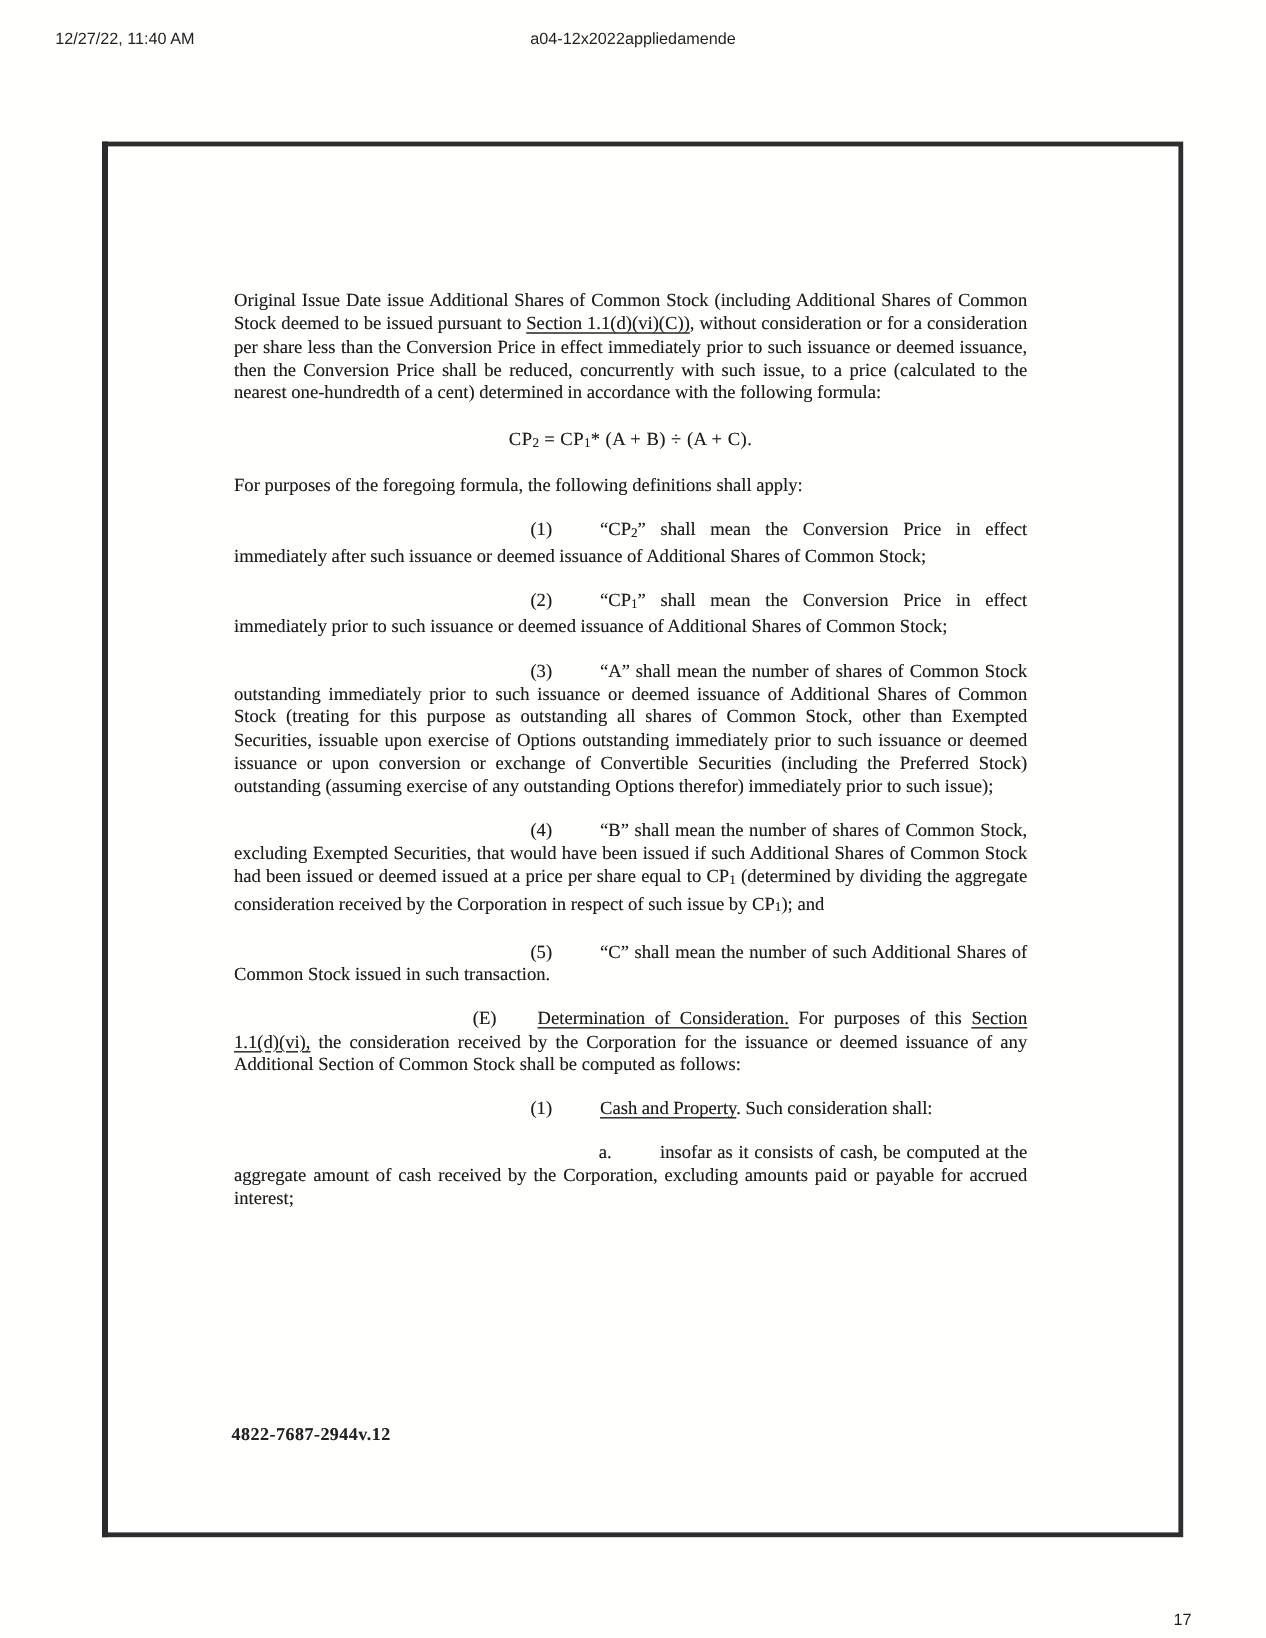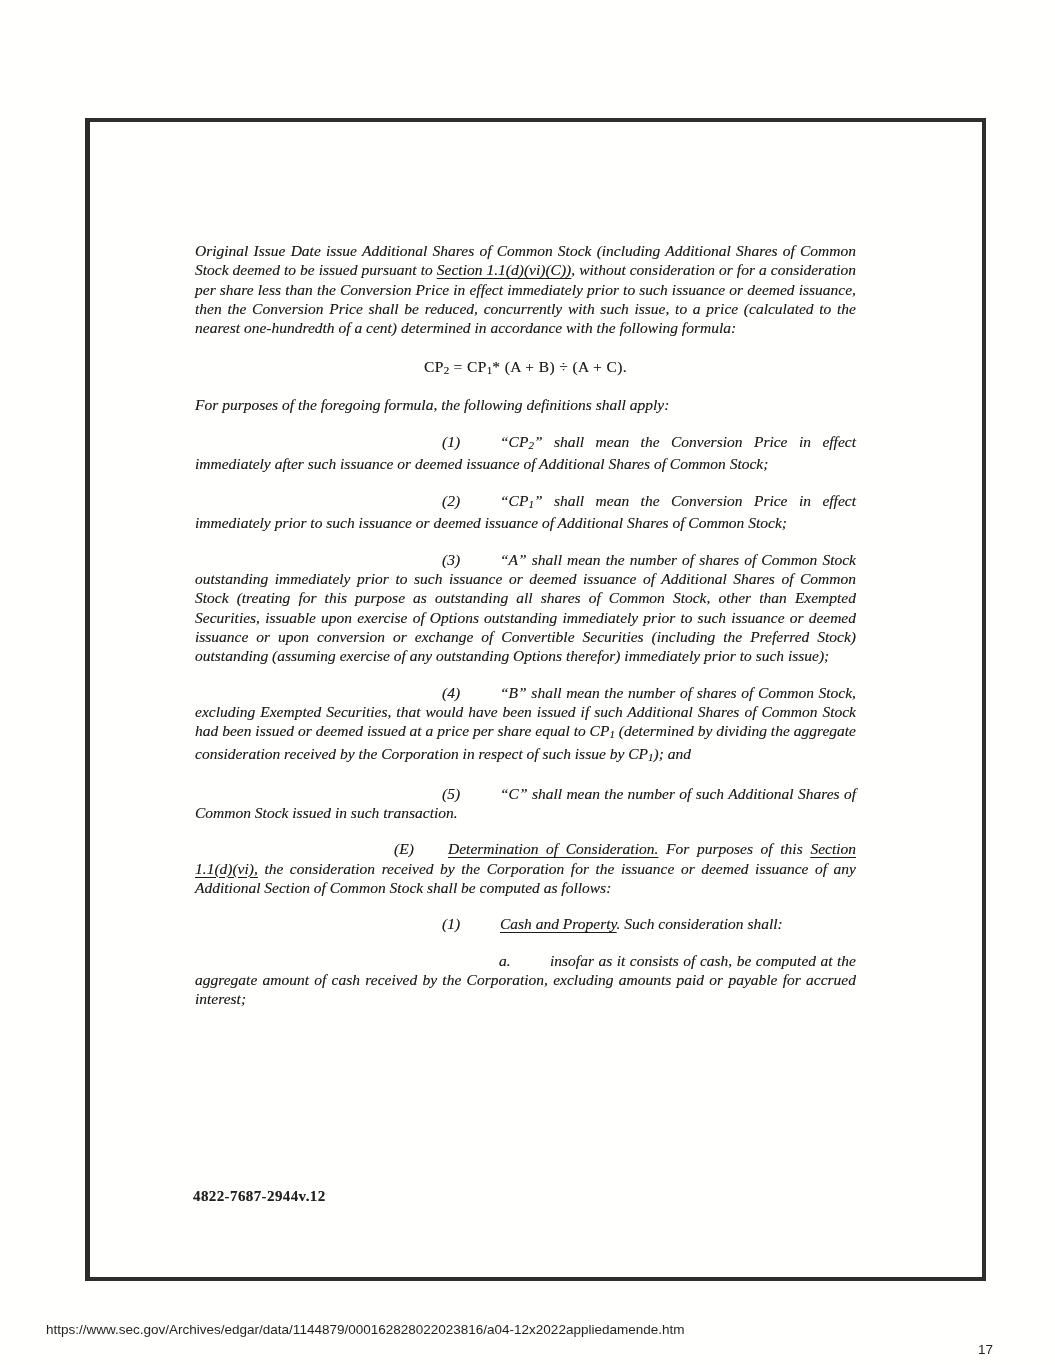--- a/index.html
+++ b/index.html
@@ -17,40 +17,44 @@
 
   
   .doc-frame{position:absolute;left:85px;top:118px;width:901px;height:1163px;
              border:4px solid #2e2e2e;box-sizing:border-box;background:transparent;}
   .doc-frame::before{content:"";position:absolute;left:-4px;top:-4px;bottom:-4px;width:5px;background:#2b2b2b;}
 
   
   .content{position:absolute;left:195px;top:241px;width:661px;
            font-size:15.5px;line-height:19.3px;text-align:justify;
            color:#1c1c1c;text-shadow:0 0 0.55px rgba(10,10,10,0.45);}
-  .content p{margin:0 0 17px 0;font-style:italic;}
+  .content p{margin:0 0 17px 0;}
   .formula{text-align:center;margin:20px 0 15px 0;letter-spacing:0.4px;}
   .item{text-indent:247px;}
   .itemE{text-indent:199px;}
   .sub-item{text-indent:304px;}
   .ilabel{display:inline-block;width:58px;text-indent:0;}
   .elabel{display:inline-block;width:54px;text-indent:0;}
   .alabel{display:inline-block;width:51px;text-indent:0;}
   .u{text-decoration:underline;text-underline-offset:2.5px;}
   .sb{font-size:11px;vertical-align:-1.5px;letter-spacing:0;}
 
   .docnum{position:absolute;left:193px;top:1188px;font-size:15px;font-weight:bold;
           letter-spacing:0.4px;color:#222;text-shadow:0 0 0.5px rgba(0,0,0,0.4);
           font-family:"Liberation Serif","DejaVu Serif",serif;}
 </style>
 </head>
 <body>
 
 <div class="screen">
 
+  <div class="chrome hdr">
+    <span class="left">12/27/22, 11:40 AM</span>
+    <span class="center">a04-12x2022appliedamende</span>
+  </div>
 
   <div class="doc-frame"></div>
 
   <div class="content">
 
     <p><span>Original Issue Date issue Additional Shares of Common Stock (including Additional Shares of Common Stock deemed to be issued pursuant to </span><span class="u">Section 1.1(d)(vi)(C))</span><span>, without consideration or for a consideration per share less than the Conversion Price in effect immediately prior to such issuance or deemed issuance, then the Conversion Price shall be reduced, concurrently with such issue, to a price (calculated to the nearest one-hundredth of a cent) determined in accordance with the following formula:</span></p>
 
     <div class="formula"><span>CP</span><span class="sb">2</span><span> = CP</span><span class="sb">1</span><span>* (A + B) ÷ (A + C).</span></div>
 
     <p>For purposes of the foregoing formula, the following definitions shall apply:</p>
@@ -70,17 +74,16 @@
     <p class="item"><span class="ilabel">(1)</span><span class="u">Cash and Property</span><span>. Such consideration shall:</span></p>
 
     <p class="sub-item"><span class="alabel">a.</span><span>insofar as it consists of cash, be computed at the aggregate amount of cash received by the Corporation, excluding amounts paid or payable for accrued interest;</span></p>
 
 
   </div>
 
   <div class="docnum">4822-7687-2944v.12</div>
 
   <div class="chrome ftr">
-    <span class="left">https://www.sec.gov/Archives/edgar/data/1144879/000162828022023816/a04-12x2022appliedamende.htm</span>
     <span class="right">17</span>
   </div>
 
 </div>
 
 </body></html>

